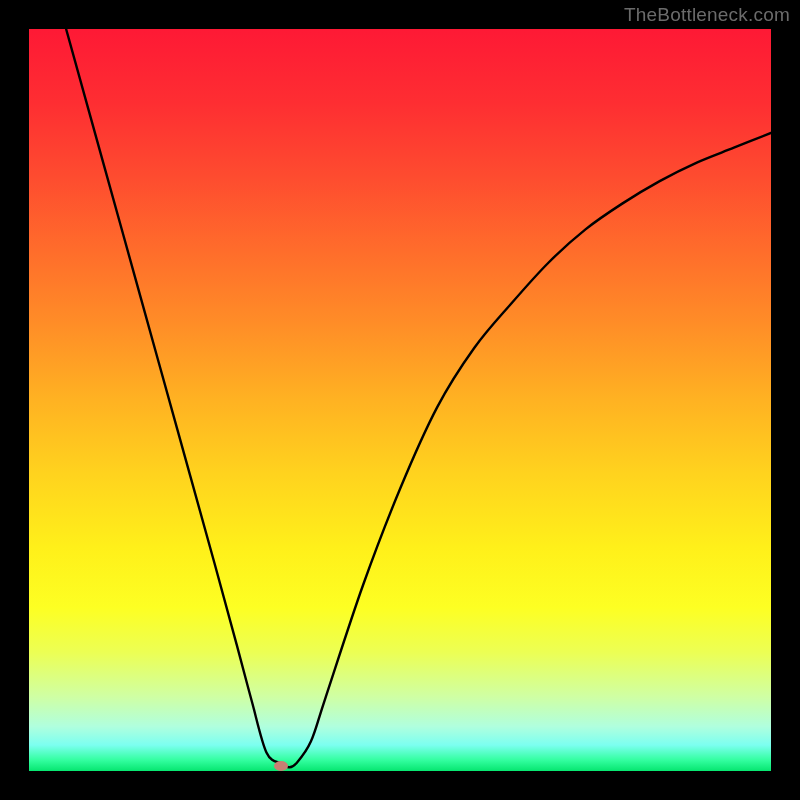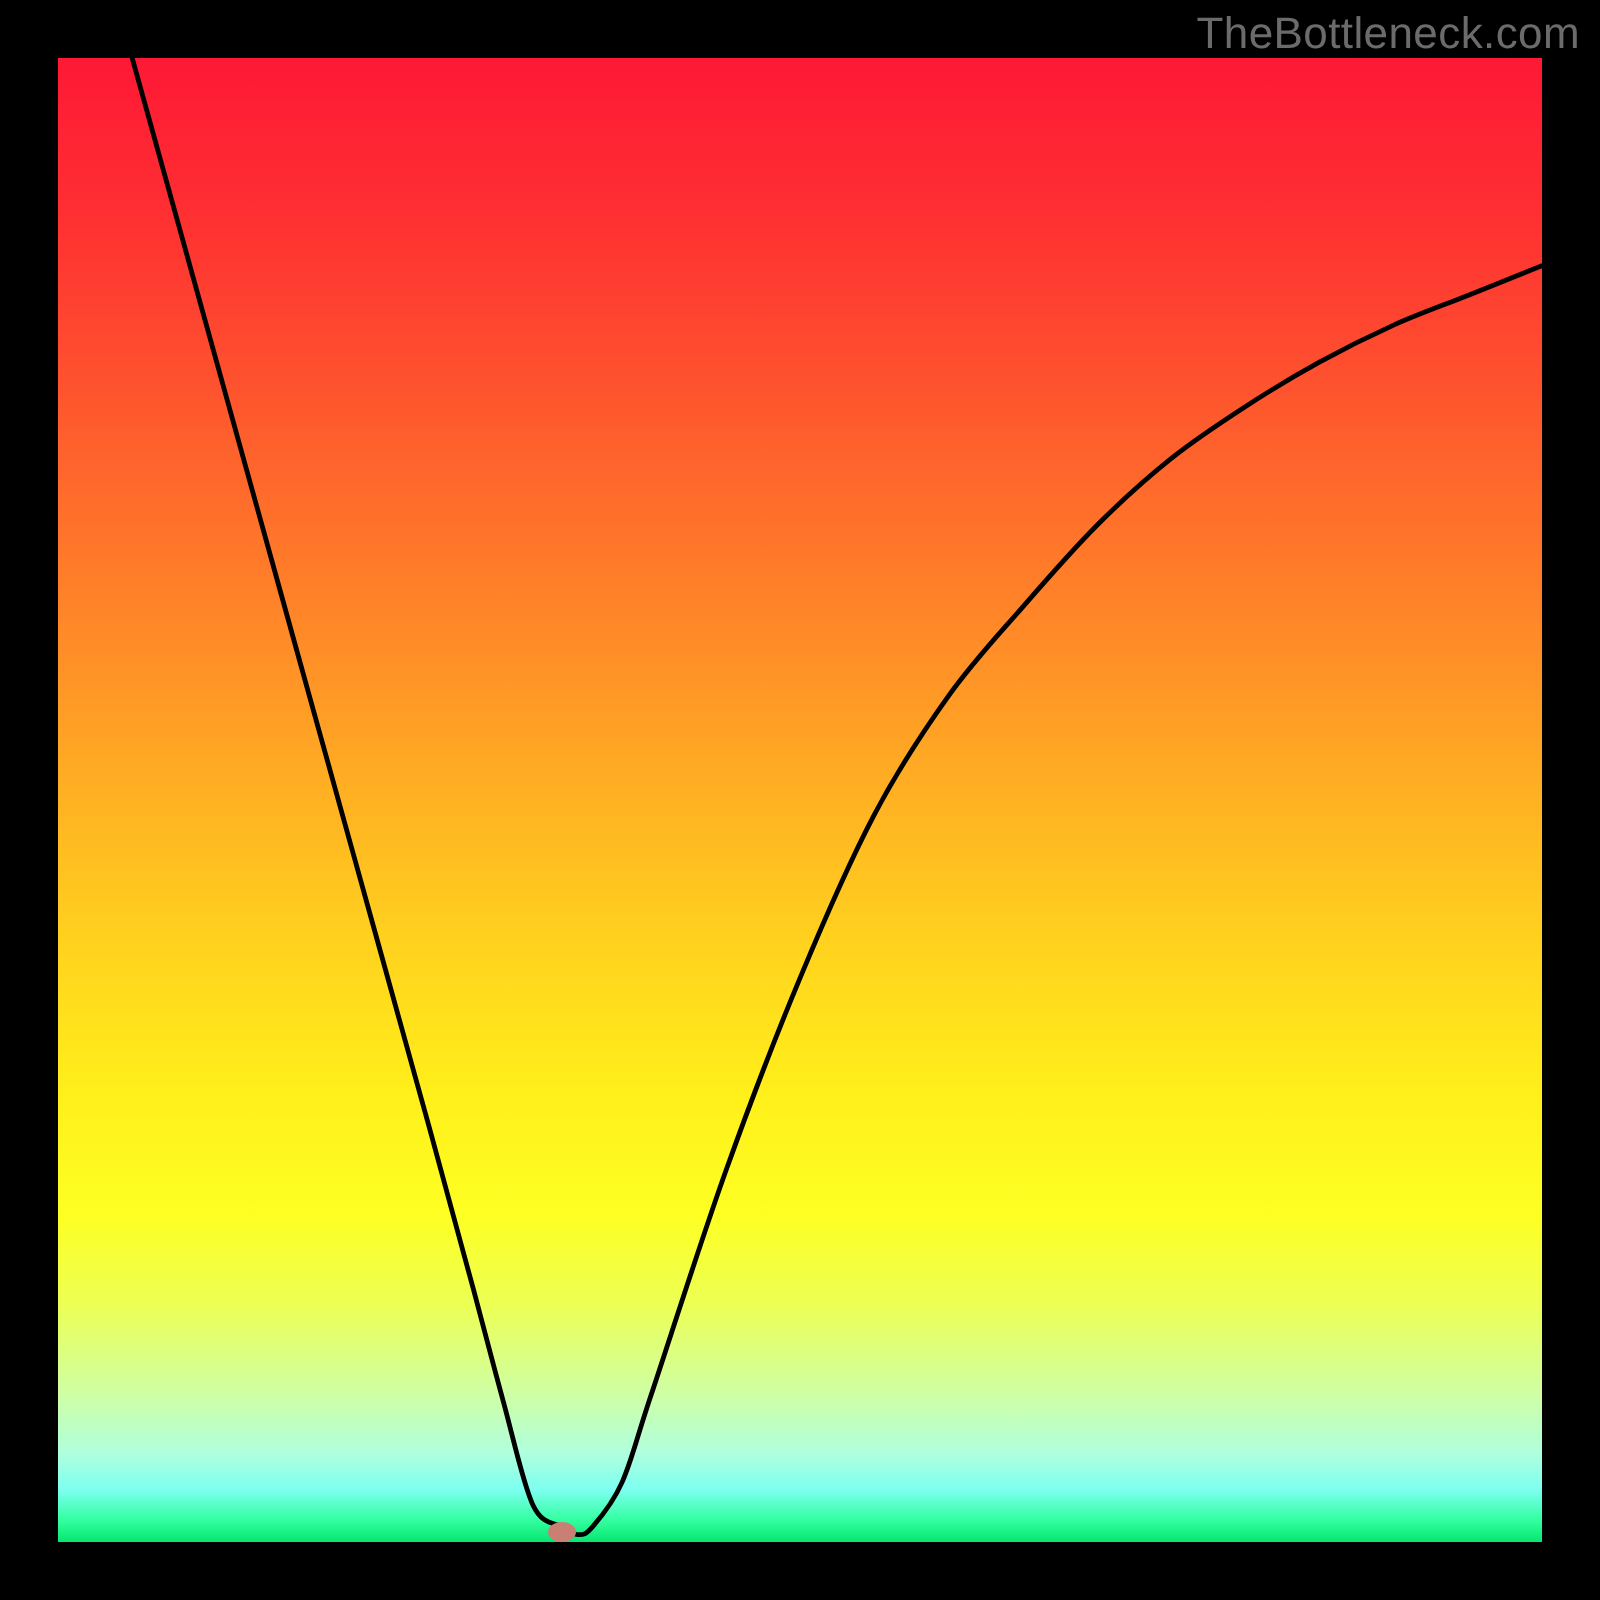--- a/index.html
+++ b/index.html
@@ -24,21 +24,21 @@
     left: 0;
     top: 0;
     width: 100%;
     height: 100%;
   }
   .watermark {
     position: absolute;
     top: 4px;
     right: 10px;
     color: #6b6b6b;
-    font-size: 22px;
+    font-size: 19px;
     font-weight: 500;
     letter-spacing: 0.2px;
     font-family: Arial, sans-serif;
     margin-left: 45px;
   }
   svg.curve {
     position: absolute;
     left: 0;
     top: 0;
     width: 742px;

